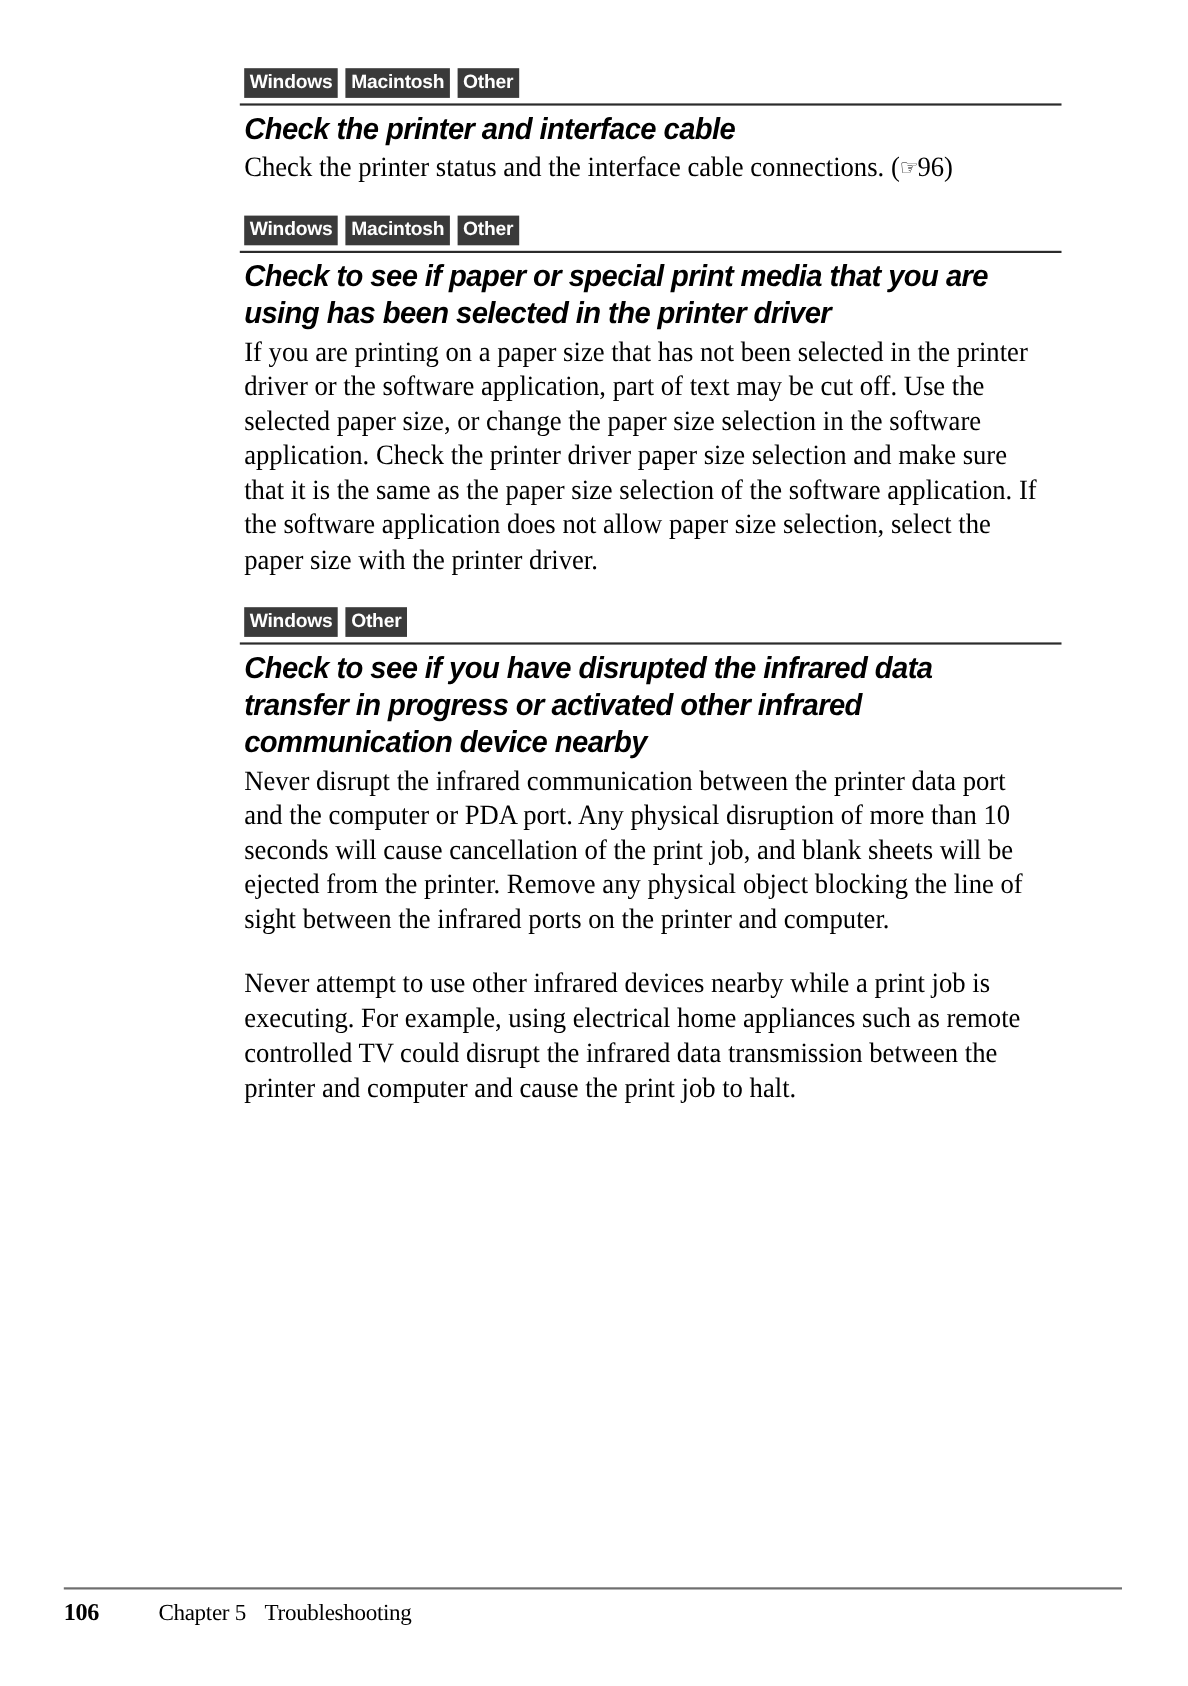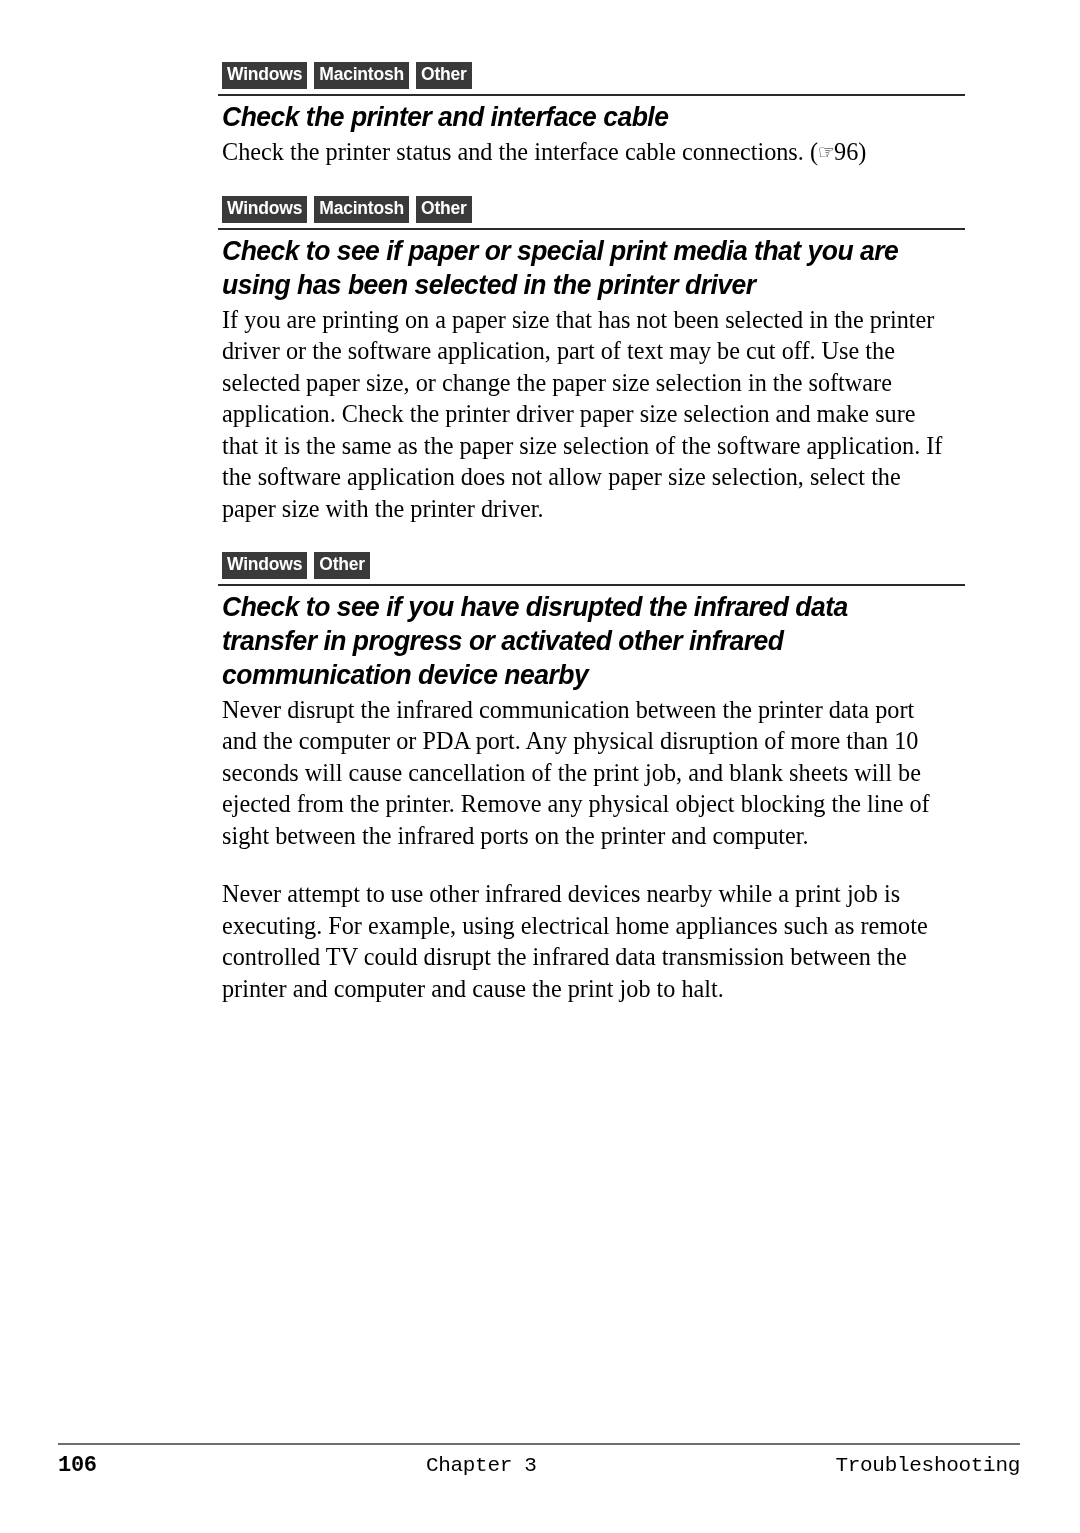--- a/index.html
+++ b/index.html
@@ -110,24 +110,23 @@
     width: 962px;
     height: 0;
     border: 0;
     border-top: 2.5px solid #6e6e6e;
     margin: 0;
   }
   .footer-line {
     display: flex;
     align-items: baseline;
     margin-top: 8px;
-    font-family: Liberation Mono, monospace;
+    font-family: Liberation Serif, serif;
     font-size: 21px;
     letter-spacing: -0.3px;
-    justify-content: space-between;
   }
   .footer-pageno {
     font-weight: bold;
     font-size: 22px;
     width: 86px;
     flex: 0 0 86px;
   }
   .footer-chapter { margin-right: 17px; }
   .footer-title   { }
 </style>
@@ -187,18 +186,18 @@
 
       <p class="sec-body">Never attempt to use other infrared devices nearby while a print job is executing.  For example, using electrical home appliances such as remote controlled TV could disrupt the infrared data transmission between the printer and computer and cause the print job to halt.</p>
     </div>
 
   </div>
 
   <div class="footer">
     <hr class="footer-rule">
     <div class="footer-line">
       <span class="footer-pageno">106</span>
-      <span class="footer-chapter">Chapter 3</span>
+      <span class="footer-chapter">Chapter 5</span>
       <span class="footer-title">Troubleshooting</span>
     </div>
   </div>
 
 </div>
 
 </body></html>

